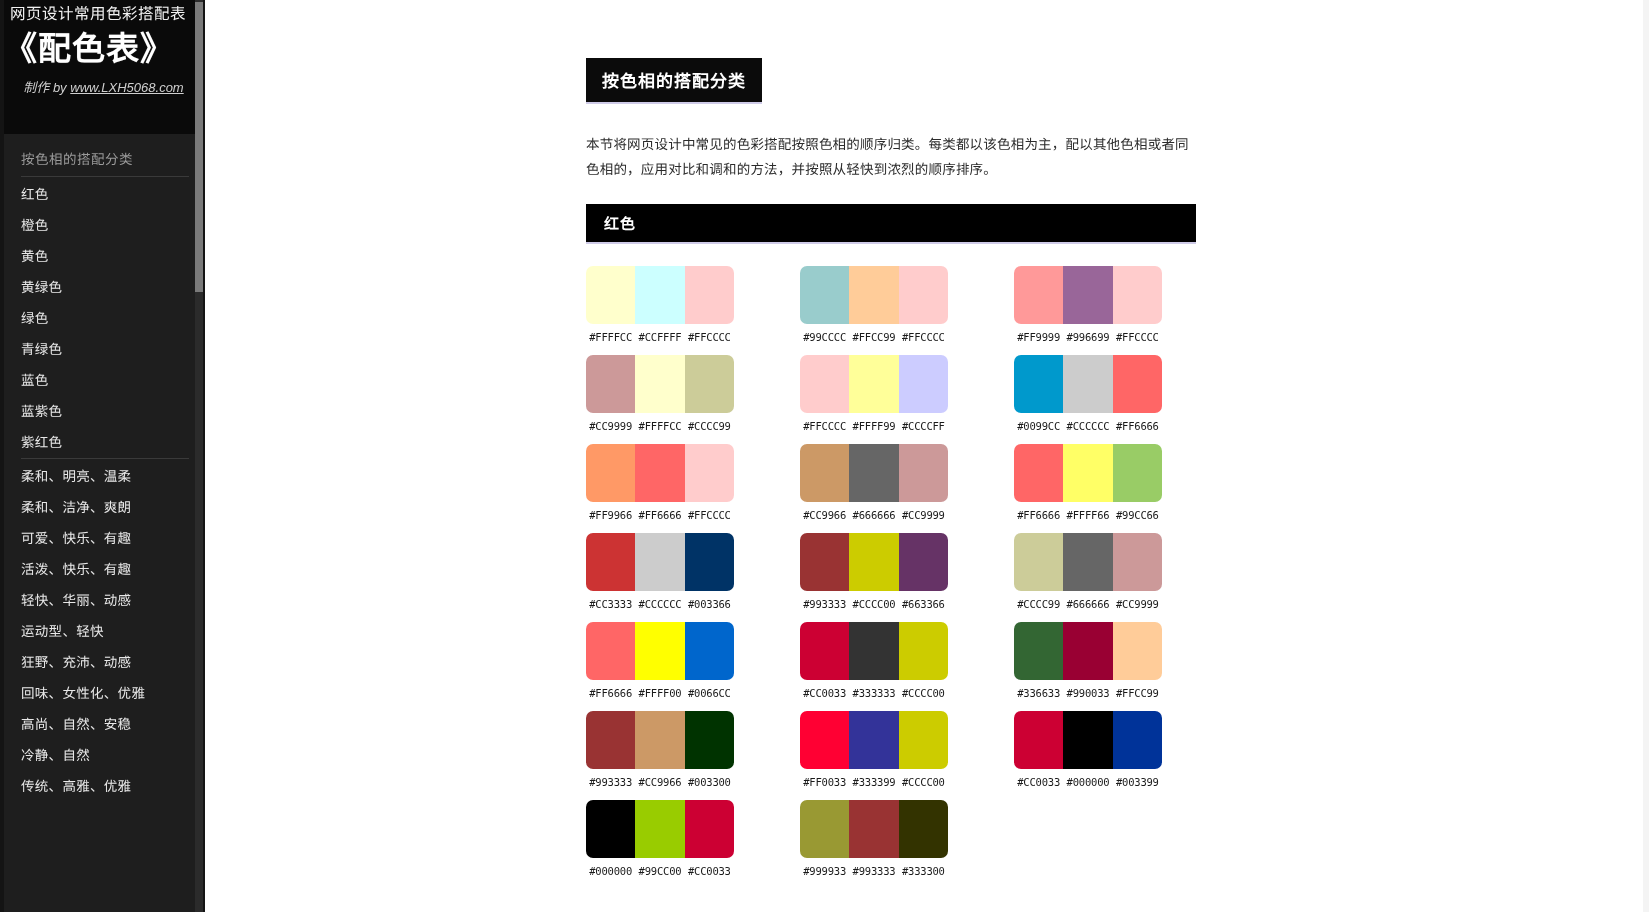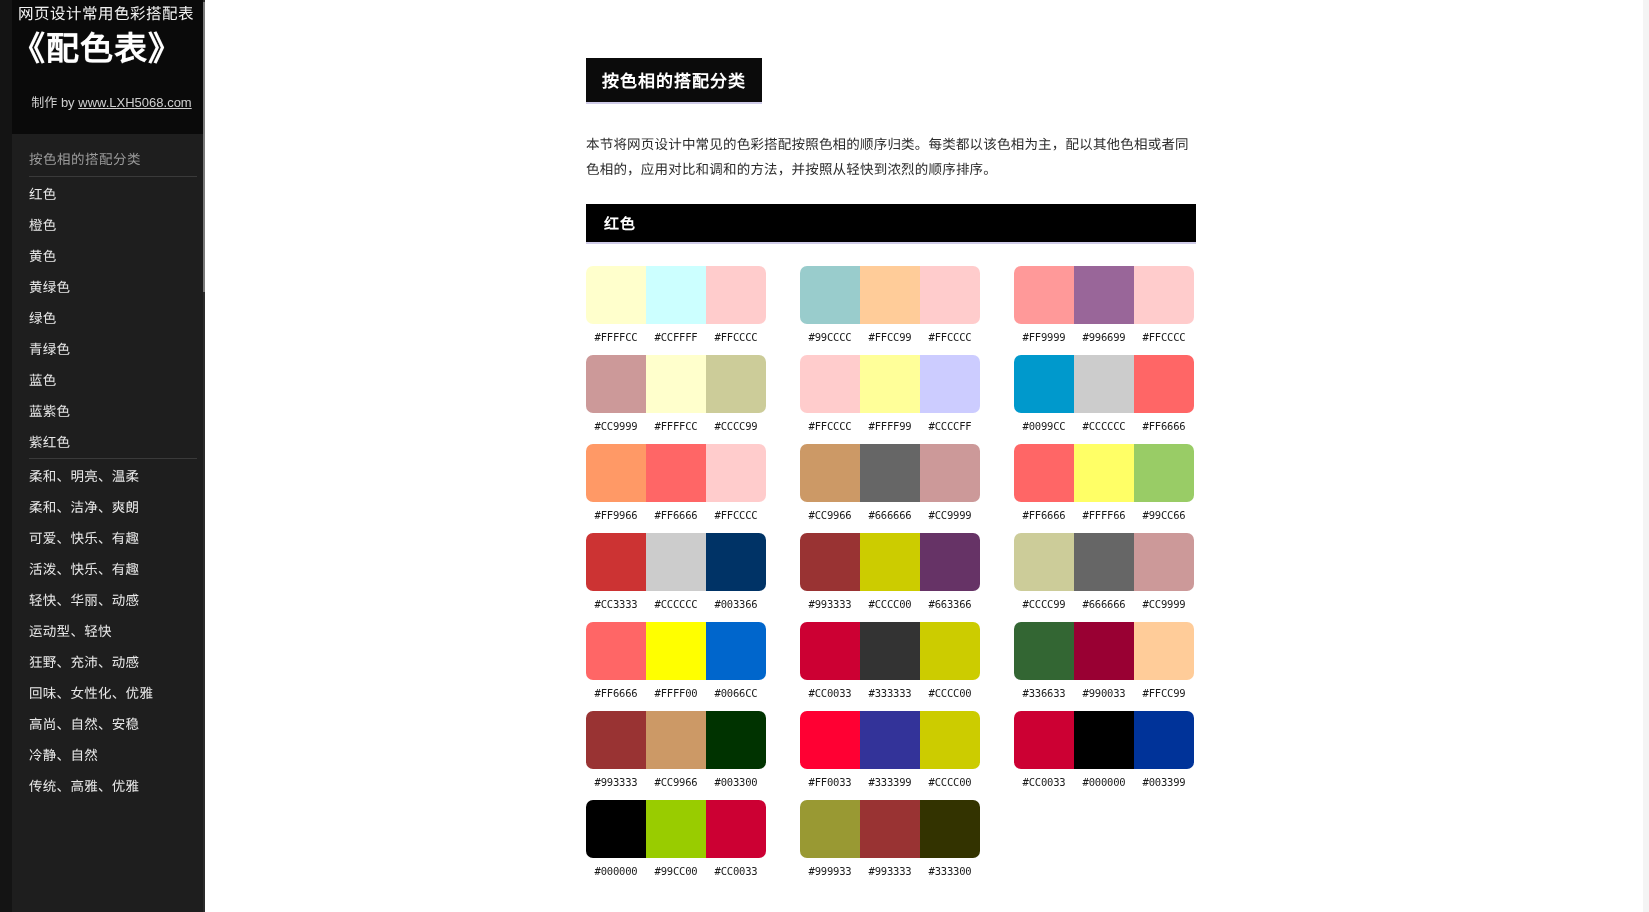--- a/index.html
+++ b/index.html
@@ -14,21 +14,21 @@
   .page { position: relative; width: 1649px; height: 912px; background:#ffffff; overflow:hidden; }
 
   
   .sidebar {
     position: absolute; left: 0; top: 0;
     width: 205px; height: 912px;
     background: #141414;
     overflow: hidden;
   }
   .sidebar-inner {
-    position: absolute; left:12px; top:0; width: 199px; height: 912px;
+    position: absolute; left:4px; top:0; width: 199px; height: 912px;
     background: #1e1e1e;
     overflow: hidden;
   }
   .brand {
     background: #0a0a0a;
     padding: 2px 0 14px 0;
     height: 134px;
     position: relative;
   }
   .brand-line1 {
@@ -45,22 +45,23 @@
     color: #ffffff;
     font-size: 33px;
     font-weight: 700;
     line-height: 46px;
     letter-spacing: 1px;
     text-shadow: 0 0 1px rgba(255,255,255,.35);
   }
   .brand-line3 {
     color: #cfcfcf;
     font-size: 13px;
+    font-style: italic;
     text-align: center;
-    margin-top: 20px;
+    margin-top: 5px;
   }
   .brand-line3 .lnk { text-decoration: underline; color:#cfcfcf; }
 
   .nav-wrap { padding: 0 0 0 0; }
   .nav-section-title {
     color: #9b9b9b;
     font-size: 13.5px;
     padding: 14px 0 8px 17px;
     letter-spacing: .5px;
   }
@@ -134,21 +135,21 @@
 
   .grid {
     margin-top: 22px;
     width: 614px;
     display: grid;
     grid-template-columns: repeat(3, 1fr);
     column-gap: 28px;
     row-gap: 12px;
   }
 
-  .card { width: 180px; }
+  .card { width: 148px; }
   .swatches {
     display: flex;
     height: 58px;
     border-radius: 7px;
     overflow: hidden;
   }
   .sw { flex: 1 1 33.333%; height: 100%; }
   .labels {
     display: flex;
     margin-top: 7px;

